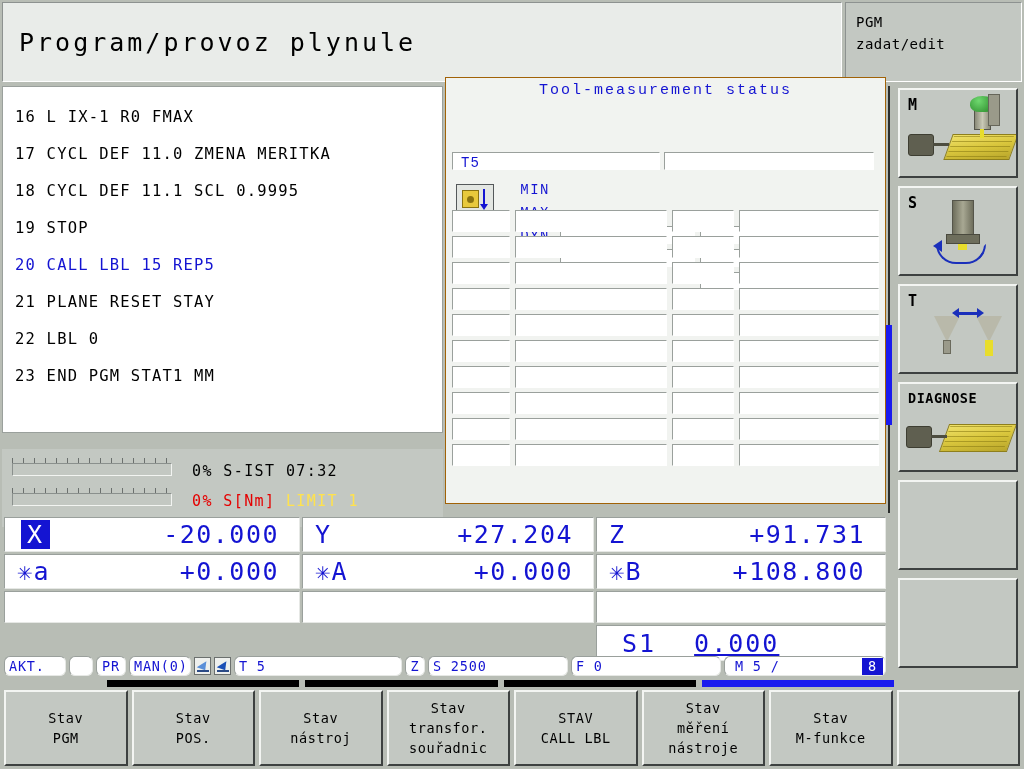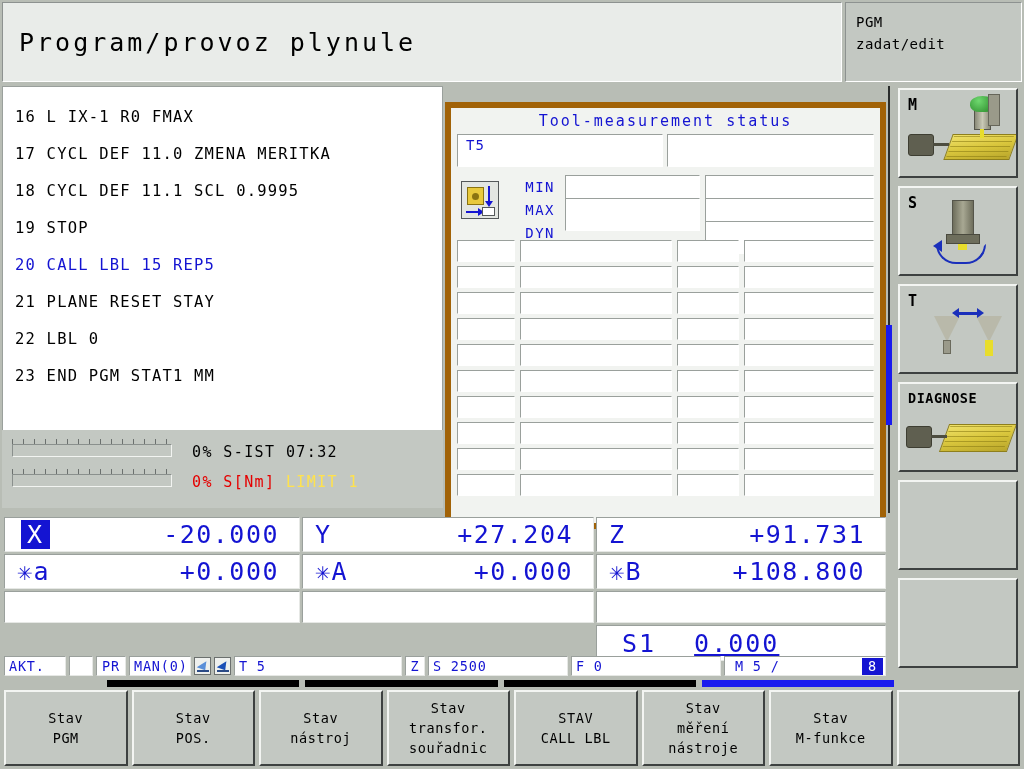--- a/index.html
+++ b/index.html
@@ -50,21 +50,21 @@
     overflow: hidden;
   }
   .pline {
     font-size: 15.5px; line-height: 37px; letter-spacing: 1.2px;
     color: #000; white-space: pre;
   }
   .pline.hl { color: #1414d2; }
 
   
   #leftstatus {
-    position: absolute; left: 2px; top: 430px;
+    position: absolute; left: 2px; top: 449px;
     width: 441px; height: 78px;
     background: #c3c8c2;
     text-align: right;
   }
   .bar-wrap { position: absolute; left: 10px; width: 160px; height: 14px; }
   .bar-wrap.b1 { top: 14px; }
   .bar-wrap.b2 { top: 44px; }
   .bar-ticks {
     position: absolute; left: 0; top: -5px; width: 160px; height: 5px;
     background-image: repeating-linear-gradient(to right, #6b706e 0px, #6b706e 1px, transparent 1px, transparent 11px);
@@ -78,38 +78,39 @@
     border-bottom: 1px solid #f2f4f1;
   }
   .stat-txt { position: absolute; font-size: 15px; letter-spacing: 1.4px; white-space: pre; }
   #st-line1 { left: 190px; top: 13px; color: #000; }
   #st-line2 { left: 190px; top: 43px; }
   .c-red { color: #e50000; }
   .c-yellow { color: #ffe24d; }
 
   
   #tmpanel {
-    position: absolute; left: 445px; top: 102px;
+    position: absolute; left: 445px; top: 77px;
     width: 441px; height: 427px;
     background: #f1f3f0;
-    border: 6px solid #a16207;
+    border: 1px solid #a16207;
+    font-family: Liberation Mono, monospace;
   }
   #tm-title {
     text-align: center; font-size: 15px; color: #1414d2;
     letter-spacing: 2px; padding-top: 4px; height: 24px;
   }
   .tm-row { display: flex; gap: 4px; padding: 0 6px; }
   .tm-field {
-    height: 33px; background: #ffffff;
+    height: 18px; background: #ffffff;
     border-top: 1px solid #9aa09c;
     border-left: 1px solid #9aa09c;
     border-right: 1px solid #ffffff;
     border-bottom: 1px solid #ffffff;
     font-size: 14px; color: #1414d2; letter-spacing: 1px;
-    padding-left: 8px; line-height: 20px;
+    padding-left: 8px; line-height: 20px; margin-top: 48px;
   }
   #tm-headrow { margin-top: 2px; }
   #tm-t { width: 208px; }
   #tm-tblank { width: 210px; }
 
   #tm-mmd {
     margin-top: 8px; padding: 0 6px;
     display: flex; gap: 6px; align-items: flex-start;
   }
   #tm-icon {
@@ -232,21 +233,21 @@
     display: flex; gap: 3px;
     font-size: 13.5px; color: #1414d2; letter-spacing: 0.8px;
   }
   .sfield {
     background: #ffffff;
     border-top: 1px solid #9aa09c;
     border-left: 1px solid #9aa09c;
     border-right: 1px solid #e6e8e5;
     border-bottom: 1px solid #e6e8e5;
     display: flex; align-items: center;
-    padding-left: 4px; white-space: pre; height: 20px;
+    padding-left: 4px; white-space: pre; height: 20px; border-radius: 6px;
   }
   #sf-akt { width: 62px; }
   #sf-blank { width: 24px; }
   #sf-pr { width: 30px; justify-content: center; padding-left: 0; }
   #sf-man { width: 62px; }
   .probe-icon {
     width: 17px; height: 18px; flex: none; margin-top: 1px;
     background: #eef0ed; border: 1px solid #6b706e; position: relative;
   }
   .probe-icon .tip {

